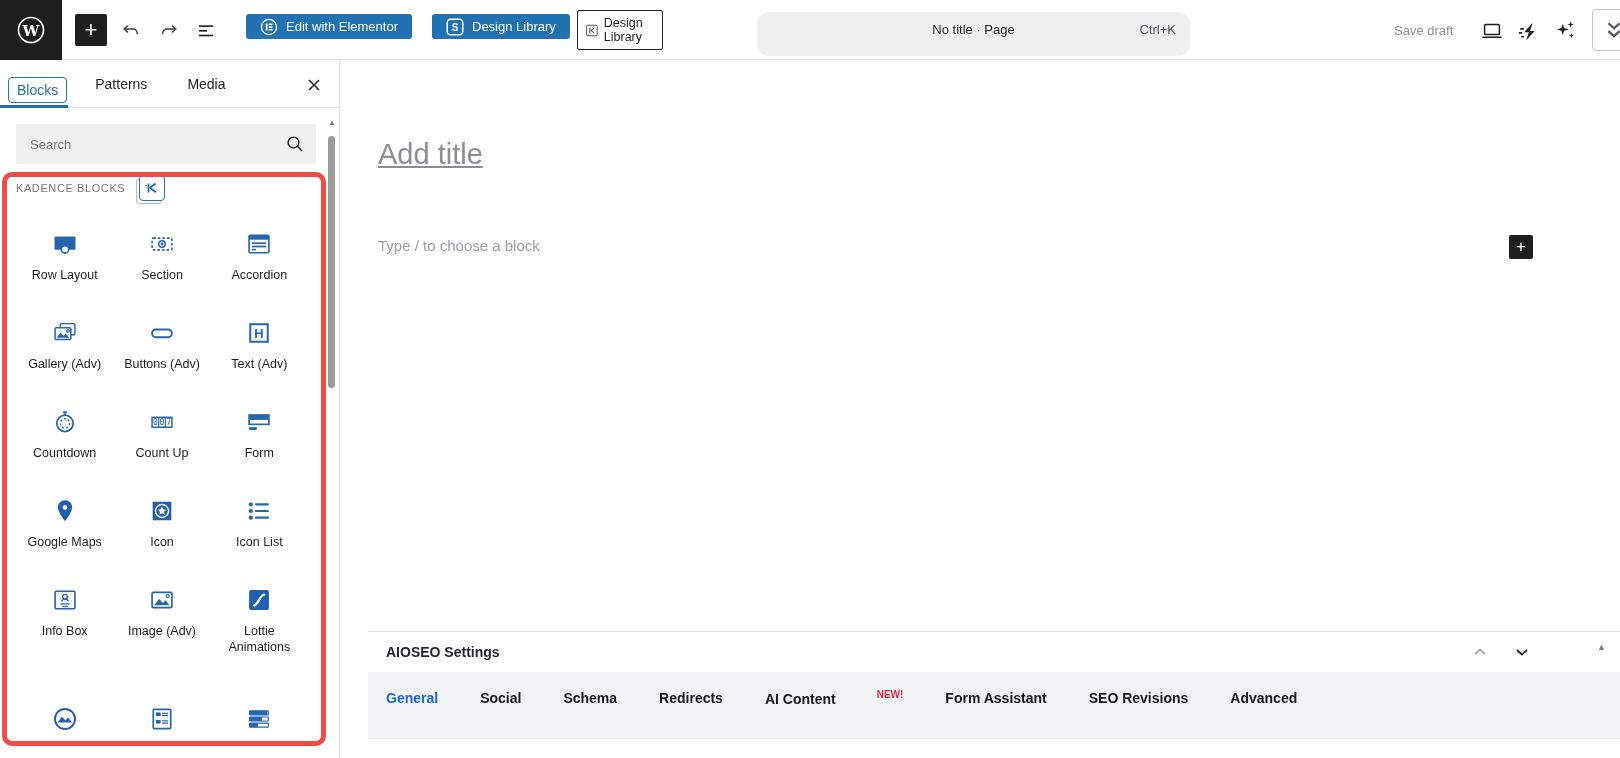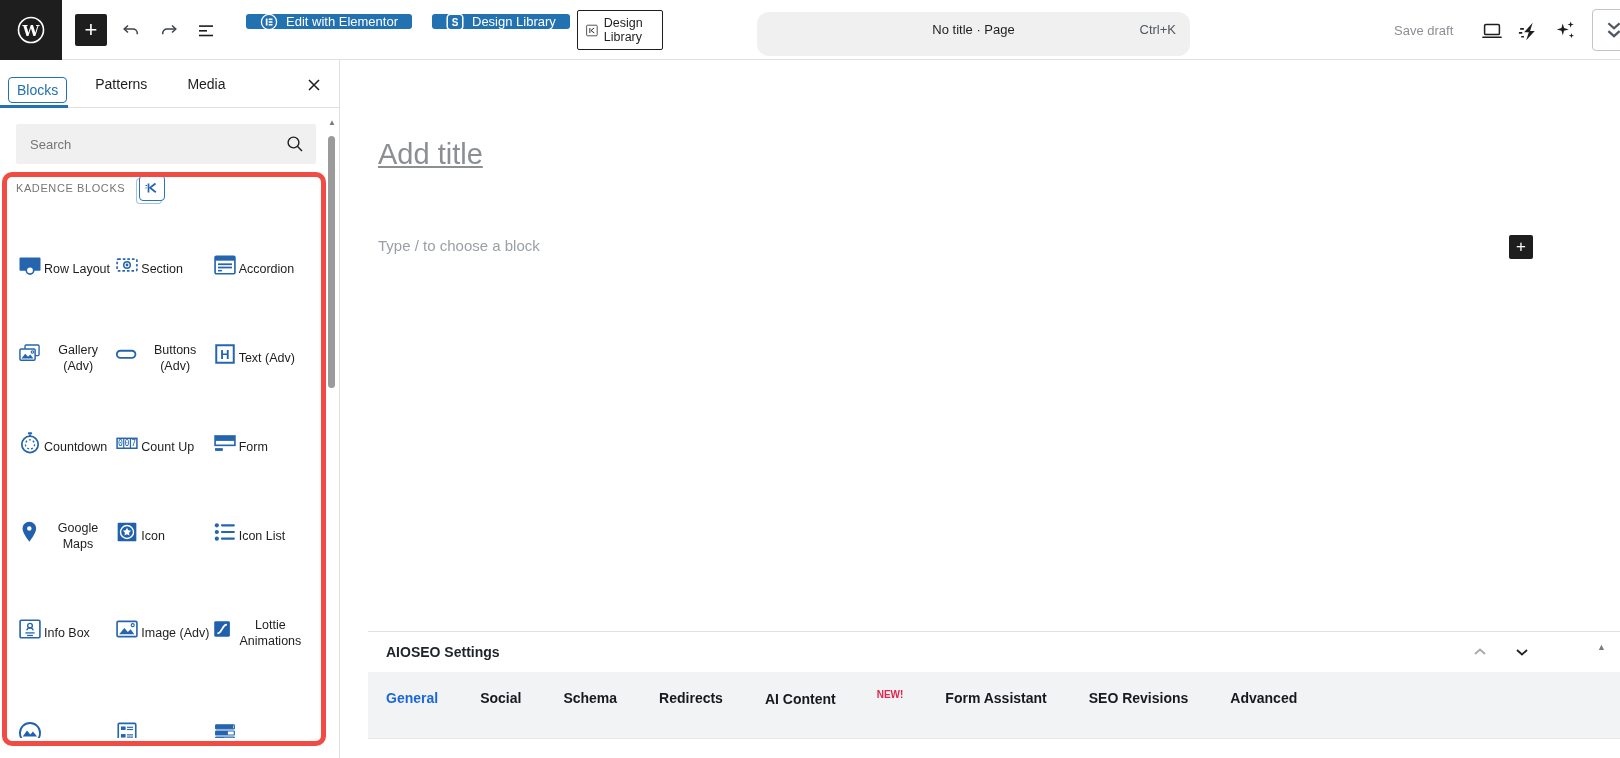--- a/index.html
+++ b/index.html
@@ -10,21 +10,21 @@
   
   .toolbar { position:absolute; left:0; top:0; width:1620px; height:60px;
     background:#fff; border-bottom:1px solid #e0e0e0; z-index:20; }
   .wp-logo { position:absolute; left:0; top:0; width:62px; height:60px; background:#1e1e1e;
     display:flex; align-items:center; justify-content:center; cursor:pointer; }
   .inserter-btn { position:absolute; left:75px; top:14px; width:32px; height:32px;
     background:#1e1e1e; color:#fff; border:none; border-radius:2px; font-size:22px;
     line-height:28px; cursor:pointer; display:flex; align-items:center; justify-content:center; }
   .tb-icon { position:absolute; top:18px; width:26px; height:26px; background:none; border:none;
     display:flex; align-items:center; justify-content:center; cursor:pointer; }
-  .btn-blue { position:absolute; top:14px; height:15px; border:none; border-radius:3px;
+  .btn-blue { position:absolute; top:14px; height:25px; border:none; border-radius:3px;
     background:#2271b1; color:#fff; font-size:13px; display:flex; align-items:center;
     gap:8px; padding:0 14px; cursor:pointer; font-family:"Liberation Sans",sans-serif; }
   .btn-outline { position:absolute; left:577px; top:10px; width:86px; height:40px;
     background:#fff; border:1px solid #1e1e1e; border-radius:2px; display:flex;
     align-items:center; gap:6px; padding:0 8px; cursor:pointer; }
   .btn-outline .two-line { font-size:12.5px; color:#1e1e1e; text-align:left; line-height:1.15; }
   .cmdbar { position:absolute; left:757px; top:12px; width:433px; height:44px;
     background:#f0f0f0; border:none; border-radius:12px; cursor:pointer; }
   .cmdbar .doc-title { position:absolute; left:0; right:0; top:0; height:36px; line-height:36px;
     text-align:center; font-size:13px; color:#1e1e1e; }
@@ -57,21 +57,21 @@
   .search-box input::placeholder { color:#757575; }
   .search-box .mag { position:absolute; right:10px; top:9px; }
   .kb-header { position:absolute; left:16px; top:115px; display:flex; align-items:center; gap:14px; }
   .kb-title { font-size:11px; letter-spacing:.6px; color:#757575; font-weight:400; }
   .kb-logo { width:26px; height:26px; border:1.6px solid #2f72ba; border-radius:4px;
     box-shadow:-3px 3px 0 -1px #fff, -3px 3px 0 0 #9ec2e6; display:flex; align-items:center;
     justify-content:center; background:#fff; }
   .block-grid { position:absolute; left:16px; top:150px; width:292px; height:528px;
     display:grid; grid-template-columns:repeat(3,1fr);
     grid-template-rows:89px 89px 89px 89px 105px 89px; overflow:hidden; }
-  .bcell { display:flex; align-items:center; padding-top:20px;
+  .bcell { display:flex; flex-direction:column; align-items:center; padding-top:20px;
     cursor:pointer; background:none; border:none; }
   .bcell.row6 { padding-top:34px; }
   .bcell .blabel { margin-top:9px; font-size:12.5px; color:#1e1e1e; text-align:center;
     line-height:1.3; max-width:92px; }
   .red-box { position:absolute; left:2px; top:112px; width:324px; height:574px;
     border:5px solid #f14c44; border-radius:10px; pointer-events:none; z-index:6; }
   .sb-scrollbar { position:absolute; right:2px; top:50px; width:10px; height:648px; z-index:7; }
   .sb-scroll-thumb { position:absolute; left:1px; top:26px; width:7px; height:252px;
     background:#9b9b9b; border-radius:4px; cursor:pointer; }
   .sb-scroll-arrow { position:absolute; left:0; top:8px; width:10px; text-align:center;

